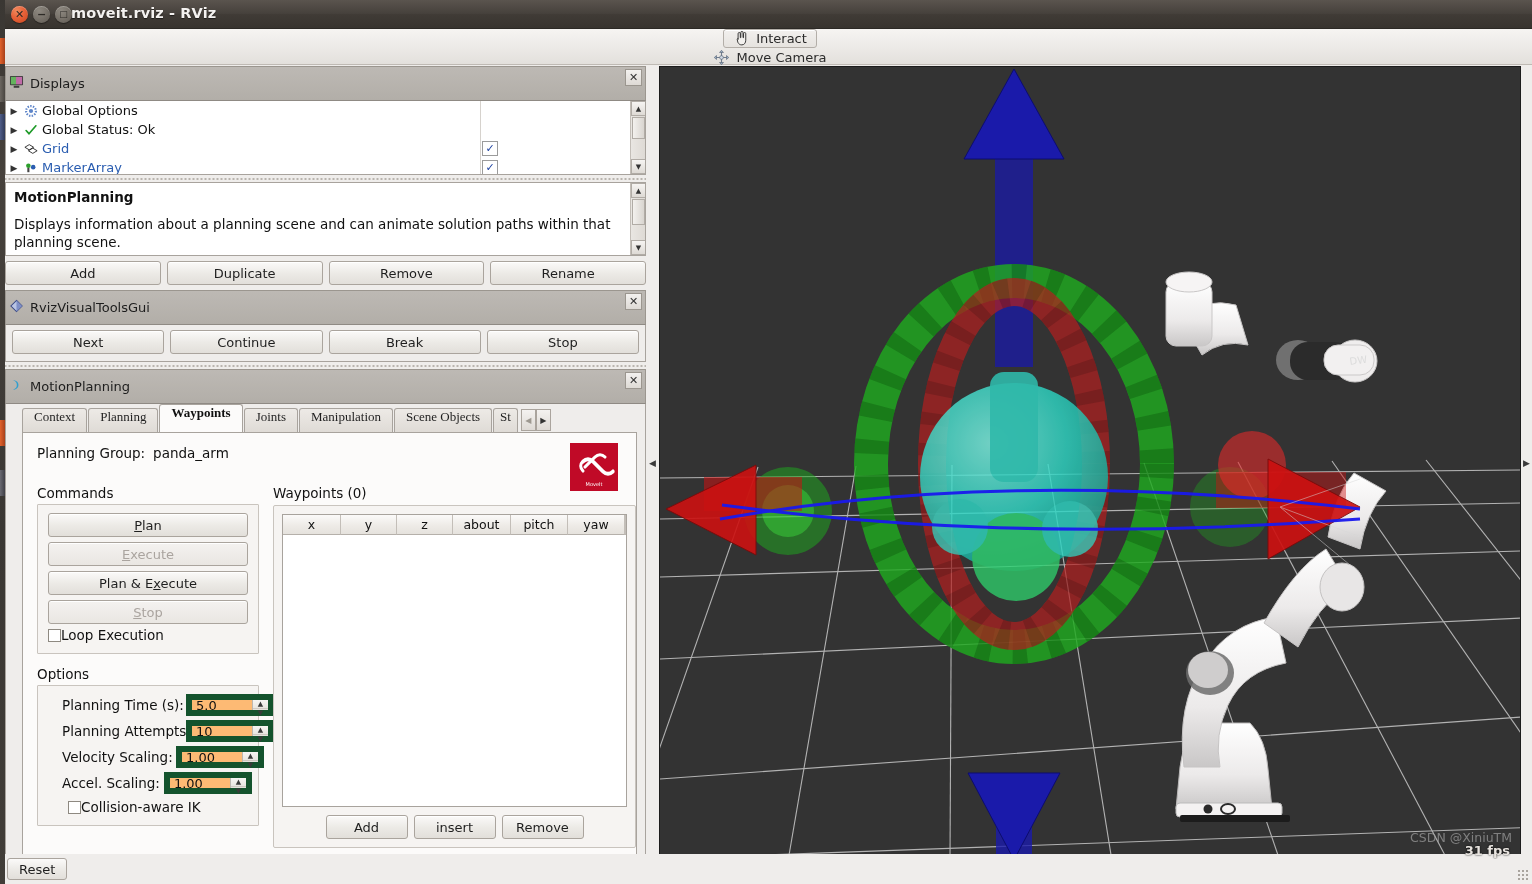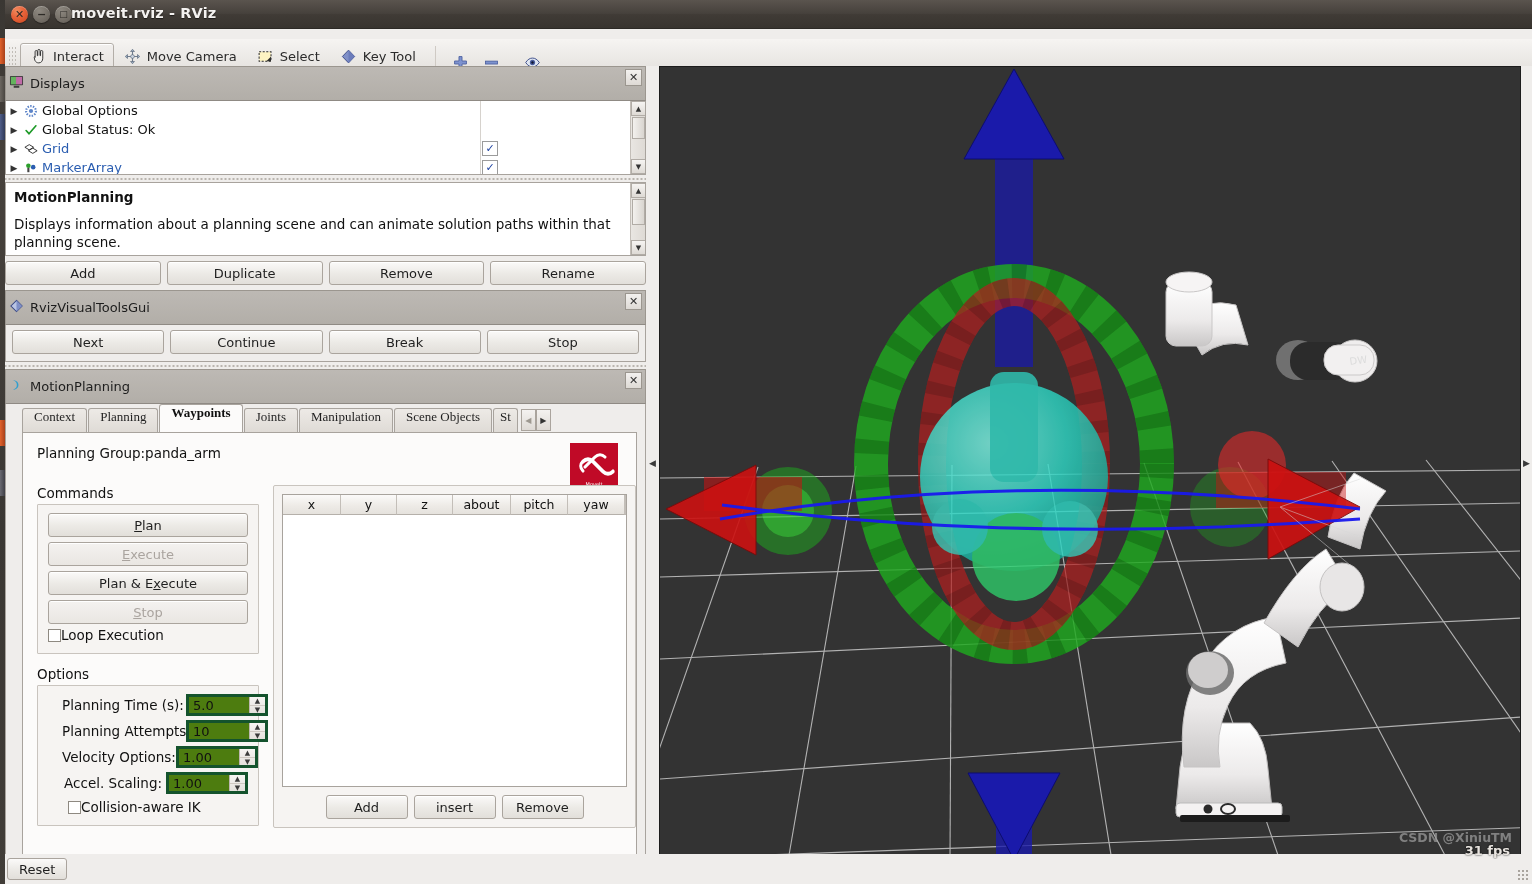--- a/index.html
+++ b/index.html
@@ -38,24 +38,24 @@
               color:#2d2a26; font-size:11px; font-weight:bold; line-height:1; }
   .wbtn.max .gl { font-size: 9px; }
   .title-text {
     position: absolute; left: 71px; top: 5px; color: #f4f2f0;
     font-size: 14.5px; font-weight: bold; letter-spacing: .1px;
     text-shadow: 0 1px 1px rgba(0,0,0,.55);
   }
 
   
   .toolbar {
-    position: absolute; left: 0; top: 39px; width: 1532px; height: 36px;
+    position: absolute; left: 0; top: 29px; width: 1532px; height: 36px;
     background: linear-gradient(180deg,#f6f4f2 0%, #eceae7 52%, #e3e0dc 100%);
     border-bottom: 1px solid #bfbab4;
-    display: flex; align-items: center; padding-left: 8px;
+    display: flex; align-items: center; padding-left: 8px; flex-direction: column;
   }
   .grip { width: 8px; height: 22px; margin-right: 4px;
           background-image: radial-gradient(#b9b4ae 1px, transparent 1px);
           background-size: 3px 4px; opacity:.85; }
   .tbtn {
     display: flex; align-items: center; gap: 6px; height: 28px;
     padding: 0 9px; font-size: 13px; color: #2b2b2b; cursor: default;
     border: 1px solid transparent; border-radius: 3px; white-space: nowrap;
   }
   .tbtn.active {
@@ -175,21 +175,21 @@
     border:1px solid #aaa49d; display:flex; align-items:center; justify-content:center;
     font-size:8px; color:#333;
   }
   .tsbtn.dim { color:#9d9890; }
 
   .tabpane {
     position:absolute; left:16px; right:8px; top:28px; bottom:8px;
     background:#fcfbfa; border:1px solid #a8a39d;
   }
   .pg-row { display:flex; align-items:center; padding:12px 0 0 14px; font-size:13.5px; color:#111; }
-  .pg-label { }
+  .pg-label { margin-right:8px; }
   .moveit-badge {
     position:absolute; right:18px; top:10px; width:48px; height:48px;
     background:#c00a27; display:flex; align-items:center; justify-content:center;
   }
 
   .group-wrap { position:absolute; left:14px; top:52px; right:14px; bottom:10px; display:flex; }
   .col-left { width: 222px; }
   .col-right { flex:1; margin-left:14px; }
 
   .grp-title { font-size:13.5px; color:#111; margin-bottom:3px; }
@@ -205,21 +205,21 @@
   .wbtn2.disabled { color:#aaa49f; background: linear-gradient(180deg,#f4f2f0,#e9e6e2); }
   .u { text-decoration: underline; }
 
   .chk-row { display:flex; align-items:center; font-size:13.5px; color:#111; margin-top:3px; }
   .chkbox { width:13px; height:13px; background:#fff; border:1px solid #8e8981; }
 
   .opt-row { display:flex; align-items:center; font-size:13.5px; color:#111; margin-bottom:4px; }
   .opt-label { text-align:right; white-space:nowrap; }
   .spin {
     display:flex; align-items:stretch; height:22px; margin-left:4px;
-    border:3px solid #14532d; background:#4d7c0f;
+    border:6px solid #14532d; background:#fdba74;
   }
   .spin input {
     border:none; outline:none; background:transparent; font-size:13px;
     padding-left:4px; width:60px; color:#111;
     font-family: "DejaVu Sans", "Liberation Sans", sans-serif;
   }
   .spin-arrows {
     width:16px; display:flex; flex-direction:column; border-left:1px solid #bdb7b0;
     background: linear-gradient(180deg,#f7f5f3,#e4e1dc);
   }
@@ -258,21 +258,21 @@
   .handle.left { left:646px; }
   .handle.right { left:1521px; width:11px; }
   .handle .hglyph { font-size:9px; color:#3a3a3a; }
 
   .fps {
     position:absolute; right:10px; bottom:1px; color:#e8e4df; font-size:13px;
     font-weight:bold; text-shadow: 0 0 2px #000; z-index:5;
   }
   .watermark {
     position:absolute; right:8px; bottom:14px; color:#9a9a9a; font-size:12.5px;
-    opacity:.75; z-index:4; white-space:nowrap;font-weight:bold;
+    opacity:.75; z-index:4; white-space:nowrap;
   }
 
   
   .statusbar { position:absolute; left:0; bottom:0; width:1532px; height:30px; background:#efedeb; }
   .reset-btn {
     position:absolute; left:7px; top:4px; height:22px; padding:0 11px;
     font-size:13px; color:#1f1f1f;
     background: linear-gradient(180deg,#fbfaf9 0%, #eceae6 52%, #e2dfda 100%);
     border:1px solid #aaa49d; border-radius:3px;
     display:flex; align-items:center; justify-content:center;
@@ -635,21 +635,21 @@
                 <span class="opt-label" style="width:120px">Planning Attempts:</span>
                 <div class="spin">
                   <input readonly="" value="10" style="">
                   <div class="spin-arrows">
                       <div>▲</div>
                       <div>▼</div>
                     </div>
                 </div>
               </div>
               <div class="opt-row">
-                <span class="opt-label" style="width:110px">Velocity Options:</span>
+                <span class="opt-label" style="width:110px">Velocity Scaling:</span>
                 <div class="spin">
                   <input readonly="" value="1.00" style="">
                   <div class="spin-arrows">
                       <div>▲</div>
                       <div>▼</div>
                     </div>
                 </div>
               </div>
               <div class="opt-row">
                 <span class="opt-label" style="width:100px">Accel. Scaling:</span>
@@ -662,20 +662,21 @@
                 </div>
               </div>
               <div class="chk-row" style="margin-top:5px;padding-left:6px">
                 <span class="chkbox"></span>
                 <span>Collision-aware IK</span>
               </div>
             </div>
           </div>
 
           <div class="col-right">
+            <div class="wp-title">Waypoints (0)</div>
             <div class="wp-box">
               <div class="wp-table">
                 <div class="wp-head">
                   <div class="wp-th" style="width:58px">x</div>
                   <div class="wp-th" style="width:56px">y</div>
                   <div class="wp-th" style="width:56px">z</div>
                   <div class="wp-th" style="width:58px">about</div>
                   <div class="wp-th" style="width:57px">pitch</div>
                   <div class="wp-th" style="width:57px">yaw</div>
                   <div class="wp-th" style="flex:1"></div>

